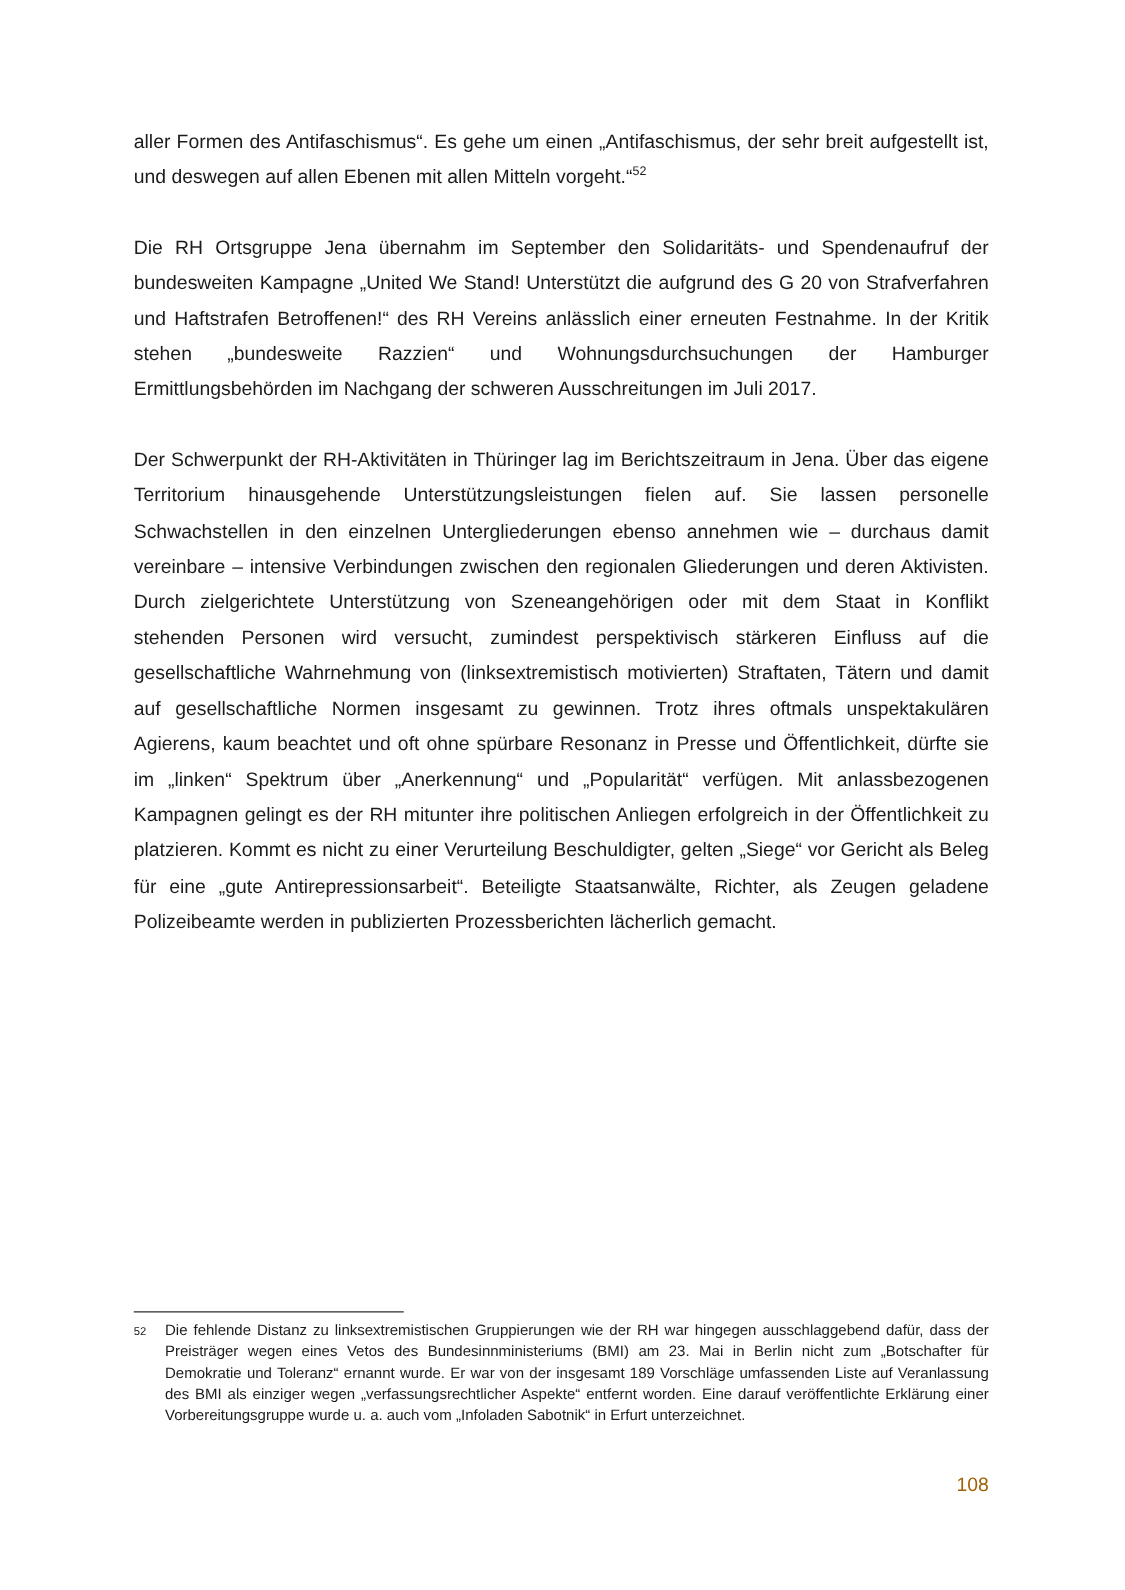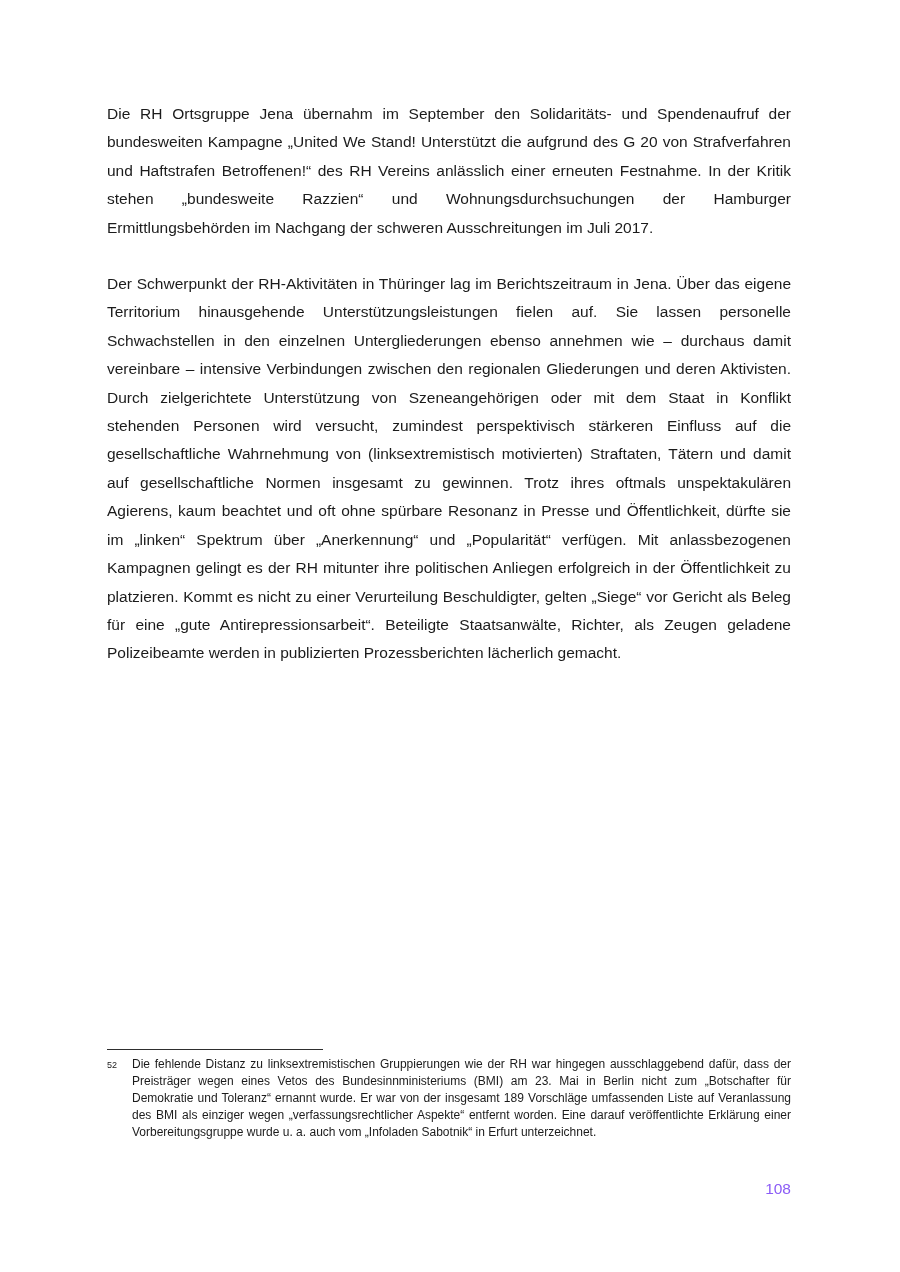--- a/index.html
+++ b/index.html
@@ -60,29 +60,30 @@
     position: absolute;
     left: 0;
     top: 1px;
     font-size: 9px;
   }
   .page-number {
     position: absolute;
     right: 109px;
     top: 1180px;
     font-size: 15.5px;
-    color: #8b5cf6;
+    color: #a16207;
   }
 </style>
 </head>
 <body>
 
 <div class="page">
 
   <div class="body-text">
+    <p><span>aller Formen des Antifaschismus“. Es gehe um einen „Antifaschismus, der sehr breit aufgestellt ist, und deswegen auf allen Ebenen mit allen Mitteln vorgeht.“</span><sup class="footnote-ref">52</sup></p>
 
     <p>Die RH Ortsgruppe Jena übernahm im September den Solidaritäts- und Spendenaufruf der bundesweiten Kampagne „United We Stand! Unterstützt die aufgrund des G 20 von Strafverfahren und Haftstrafen Betroffenen!“ des RH Vereins anlässlich einer erneuten Festnahme. In der Kritik stehen „bundesweite Razzien“ und Wohnungsdurchsuchungen der Hamburger Ermittlungsbehörden im Nachgang der schweren Ausschreitungen im Juli 2017.</p>
 
     <p>Der Schwerpunkt der RH-Aktivitäten in Thüringer lag im Berichtszeitraum in Jena. Über das eigene Territorium hinausgehende Unterstützungsleistungen fielen auf. Sie lassen personelle Schwachstellen in den einzelnen Untergliederungen ebenso annehmen wie – durchaus damit vereinbare – intensive Verbindungen zwischen den regionalen Gliederungen und deren Aktivisten. Durch zielgerichtete Unterstützung von Szeneangehörigen oder mit dem Staat in Konflikt stehenden Personen wird versucht, zumindest perspektivisch stärkeren Einfluss auf die gesellschaftliche Wahrnehmung von (linksextremistisch motivierten) Straftaten, Tätern und damit auf gesellschaftliche Normen insgesamt zu gewinnen. Trotz ihres oftmals unspektakulären Agierens, kaum beachtet und oft ohne spürbare Resonanz in Presse und Öffentlichkeit, dürfte sie im „linken“ Spektrum über „Anerkennung“ und „Popularität“ verfügen. Mit anlassbezogenen Kampagnen gelingt es der RH mitunter ihre politischen Anliegen erfolgreich in der Öffentlichkeit zu platzieren. Kommt es nicht zu einer Verurteilung Beschuldigter, gelten „Siege“ vor Gericht als Beleg für eine „gute Antirepressionsarbeit“. Beteiligte Staatsanwälte, Richter, als Zeugen geladene Polizeibeamte werden in publizierten Prozessberichten lächerlich gemacht.</p>
   </div>
 
   <div class="footnote-area">
     <div class="footnote-rule"></div>
     <div class="footnote">
       <span class="fn-marker">52</span>

